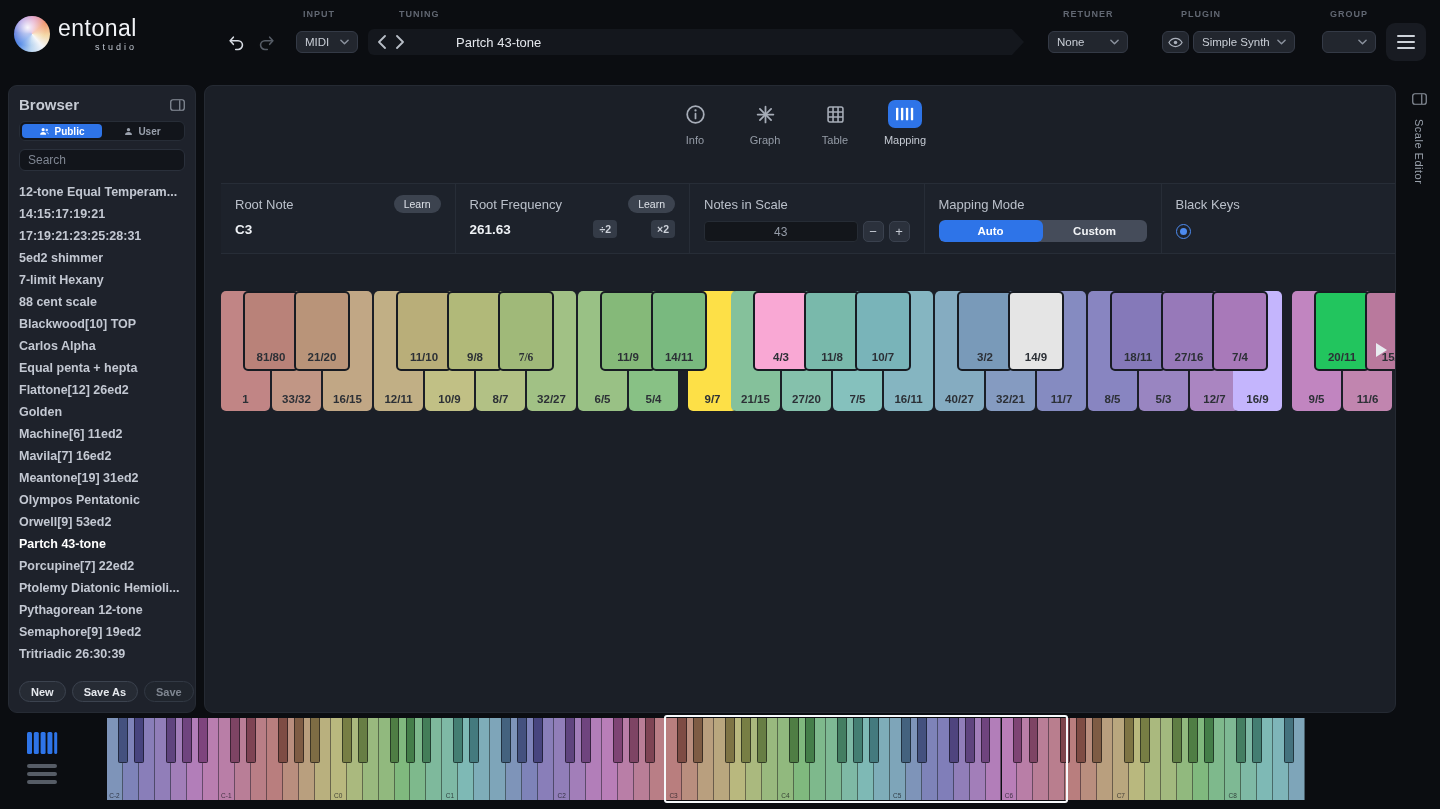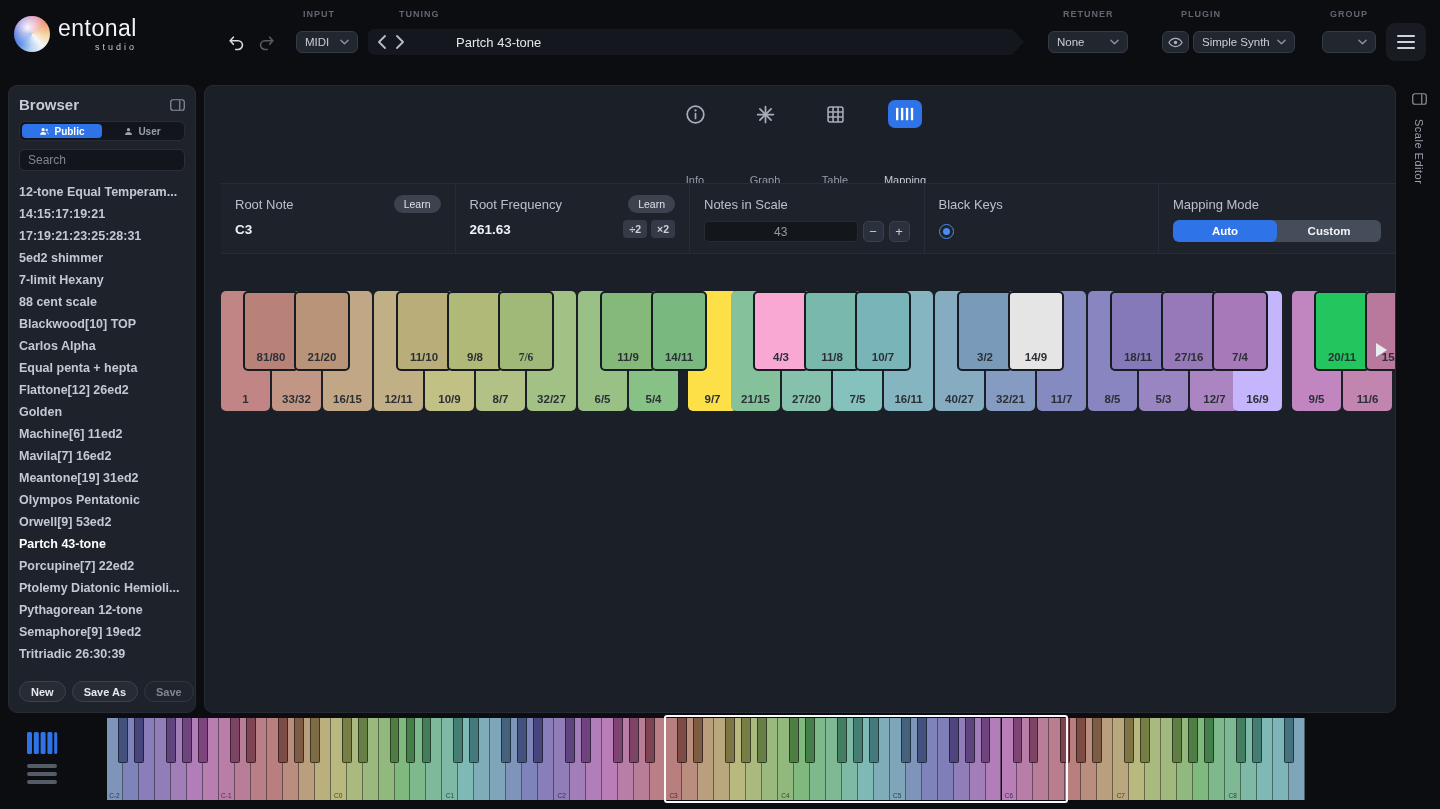--- a/index.html
+++ b/index.html
@@ -60,35 +60,35 @@
   .scale-item.selected { color:#ffffff; font-weight:700; }
   .browser-foot { position:absolute; left:10px; bottom:10px; display:flex; gap:6px; }
   .bbtn { height:21px; padding:0 11px; border-radius:11px; background:#262b34; border:1px solid #3c434f;
     color:#e6e9ee; font-size:11px; font-weight:700; }
   .bbtn.disabled { color:#7f8691; border-color:#323944; background:#20252d; }
 
   
   .main-panel { position:absolute; left:204px; top:85px; width:1192px; height:628px; background:#1b1f27;
     border:1px solid #252a33; border-radius:9px; overflow:hidden; }
   .view-tabs { position:absolute; top:14px; left:0; right:0; display:flex; justify-content:center; gap:20px; }
-  .tab { width:50px; display:flex; flex-direction:column; align-items:center; background:none; border:none;gap:40px; }
+  .tab { width:50px; display:flex; flex-direction:column; align-items:center; background:none; border:none; }
   .tab-icon { height:28px; display:flex; align-items:center; justify-content:center; }
   .tab-icon.blue-tile { width:34px; height:28px; background:#2e74e8; border-radius:7px; }
   .tab-label { margin-top:6px; font-size:11px; color:#959ca7; }
   .tab.active .tab-label { color:#c6cbd4; }
 
   .settings { position:absolute; top:97px; left:16px; right:0; height:71px; display:flex;
     border-top:1px solid #272d37; border-bottom:1px solid #272d37; background:#1d222b; }
   .setting { flex:1 1 0; padding:11px 14px; border-right:1px solid #272d37; }
   .setting:last-child { border-right:none; }
   .set-head { display:flex; align-items:center; justify-content:space-between; }
   .set-label { font-size:13px; color:#bac0ca; }
   .learn-btn { background:#3c434f; border:none; border-radius:10px; font-size:10.5px; color:#dde1e8; padding:3px 10px; }
   .set-value { margin-top:9px; font-size:13.5px; font-weight:700; color:#eef1f5; }
-  .freq-row { display:flex; align-items:center; margin-top:7px; }
+  .freq-row { display:flex; align-items:center; margin-top:7px;gap:30px; }
   .freq-row .set-value { margin:0; flex:1; }
   .octave-btn { background:#343b47; border:none; border-radius:4px; color:#ccd1d9; font-size:10.5px;
     padding:3px 6px; margin-left:4px; font-weight:700; }
   .notes-row { display:flex; align-items:center; margin-top:8px; }
   .notes-field { flex:1; height:21px; background:#13161b; border:1px solid #262c35; border-radius:4px;
     color:#959ca8; font-size:12px; display:flex; align-items:center; justify-content:center; }
   .step-btn { width:21px; height:21px; margin-left:5px; background:#2b313c; border:1px solid #3a414e;
     border-radius:5px; color:#c6ccd5; font-size:13px; line-height:1; display:flex; align-items:center; justify-content:center; }
   .radio { margin-top:11px; width:15px; height:15px; border-radius:50%; border:1.5px solid #4d8bf0; position:relative; }
   .radio::after { content:""; position:absolute; inset:3px; border-radius:50%; background:#4d8bf0; }
@@ -359,30 +359,30 @@
       <div class="setting" data-interactable="false">
         <span class="set-label" data-interactable="false">Notes in Scale</span>
         <div class="notes-row">
           <div class="notes-field" data-interactable="true">43</div>
           <button class="step-btn" data-interactable="true">−</button>
           <button class="step-btn" data-interactable="true">+</button>
         </div>
       </div>
 
       <div class="setting" data-interactable="false">
-        <span class="set-label" data-interactable="false">Black Keys</span>
-        <div class="radio" data-interactable="true"></div>
-      </div>
-
-      <div class="setting" data-interactable="false">
         <span class="set-label" data-interactable="false">Mapping Mode</span>
         <div class="seg-mapping" data-interactable="false">
           <button class="seg-mode seg-auto" data-interactable="true">Auto</button>
           <button class="seg-mode seg-custom" data-interactable="true">Custom</button>
         </div>
+      </div>
+
+      <div class="setting" data-interactable="false">
+        <span class="set-label" data-interactable="false">Black Keys</span>
+        <div class="radio" data-interactable="true"></div>
       </div>
     </section>
 
     <section class="mapping-area" data-interactable="false">
       <div data-interactable="false" style="position:absolute; inset:0;">
           <div class="mkey mwhite" data-interactable="true" style="left: 0px; background: rgb(193, 133, 133);">
             <span class="mkey-label" data-interactable="false">1</span>
           </div>
           <div class="mkey mblack" data-interactable="true" style="left: 22px; background: rgb(185, 130, 121);">
             <span class="mkey-label" data-interactable="false">81/80</span>

